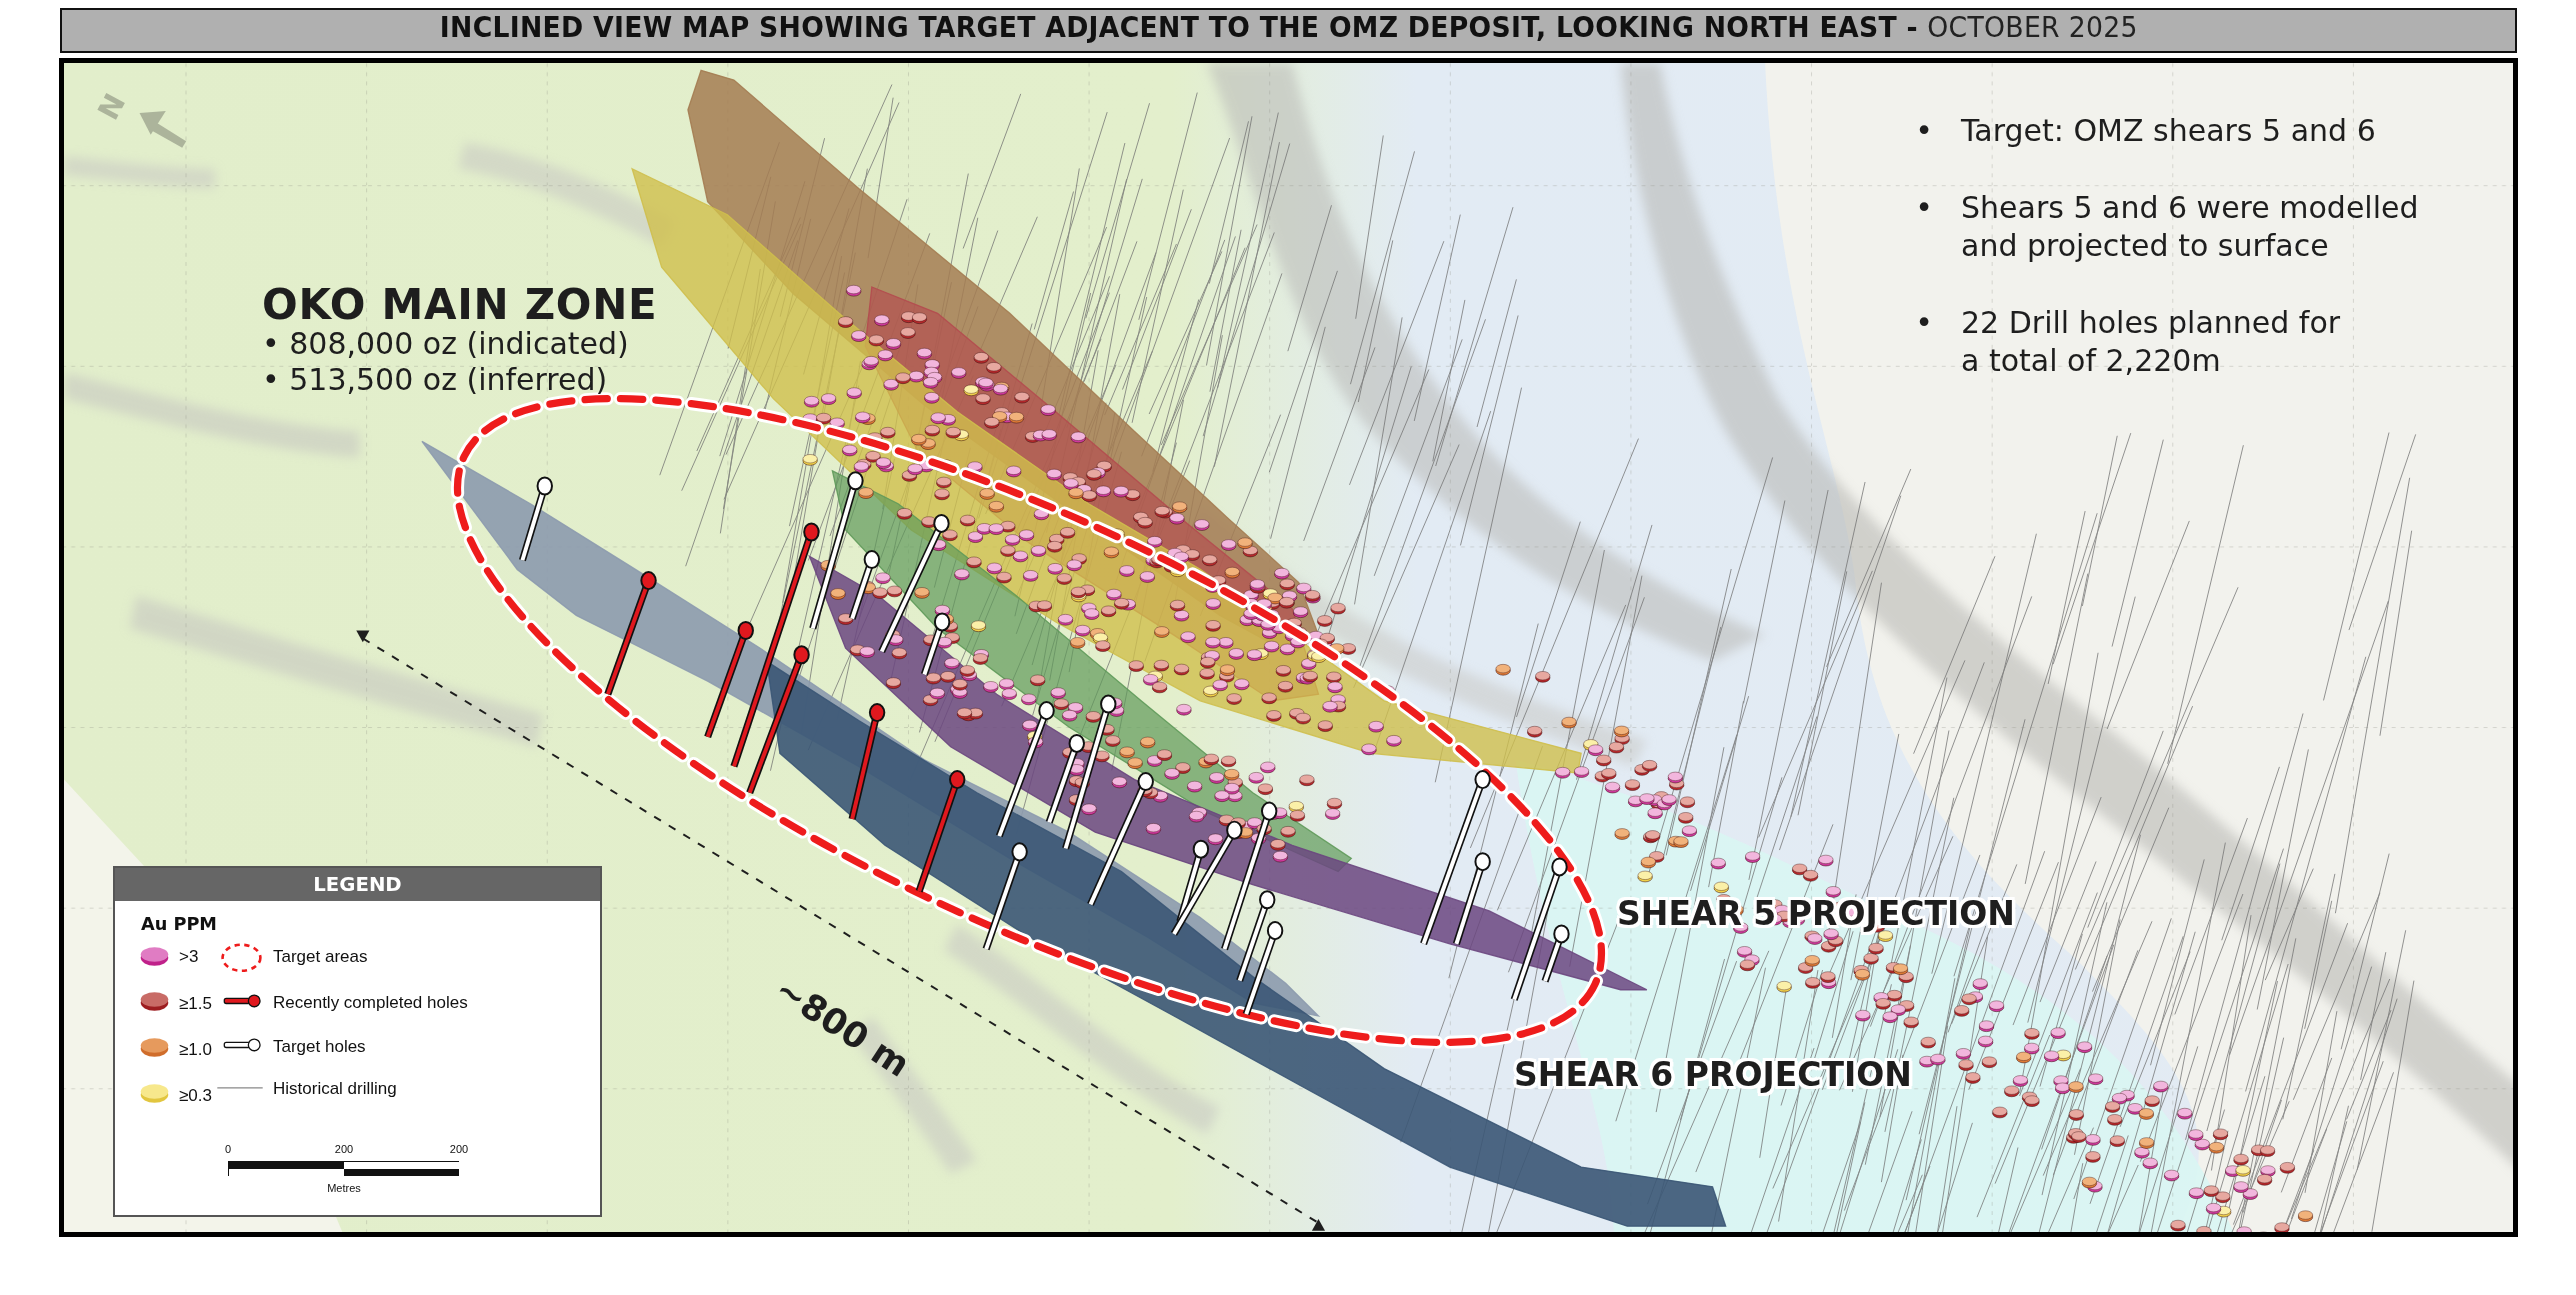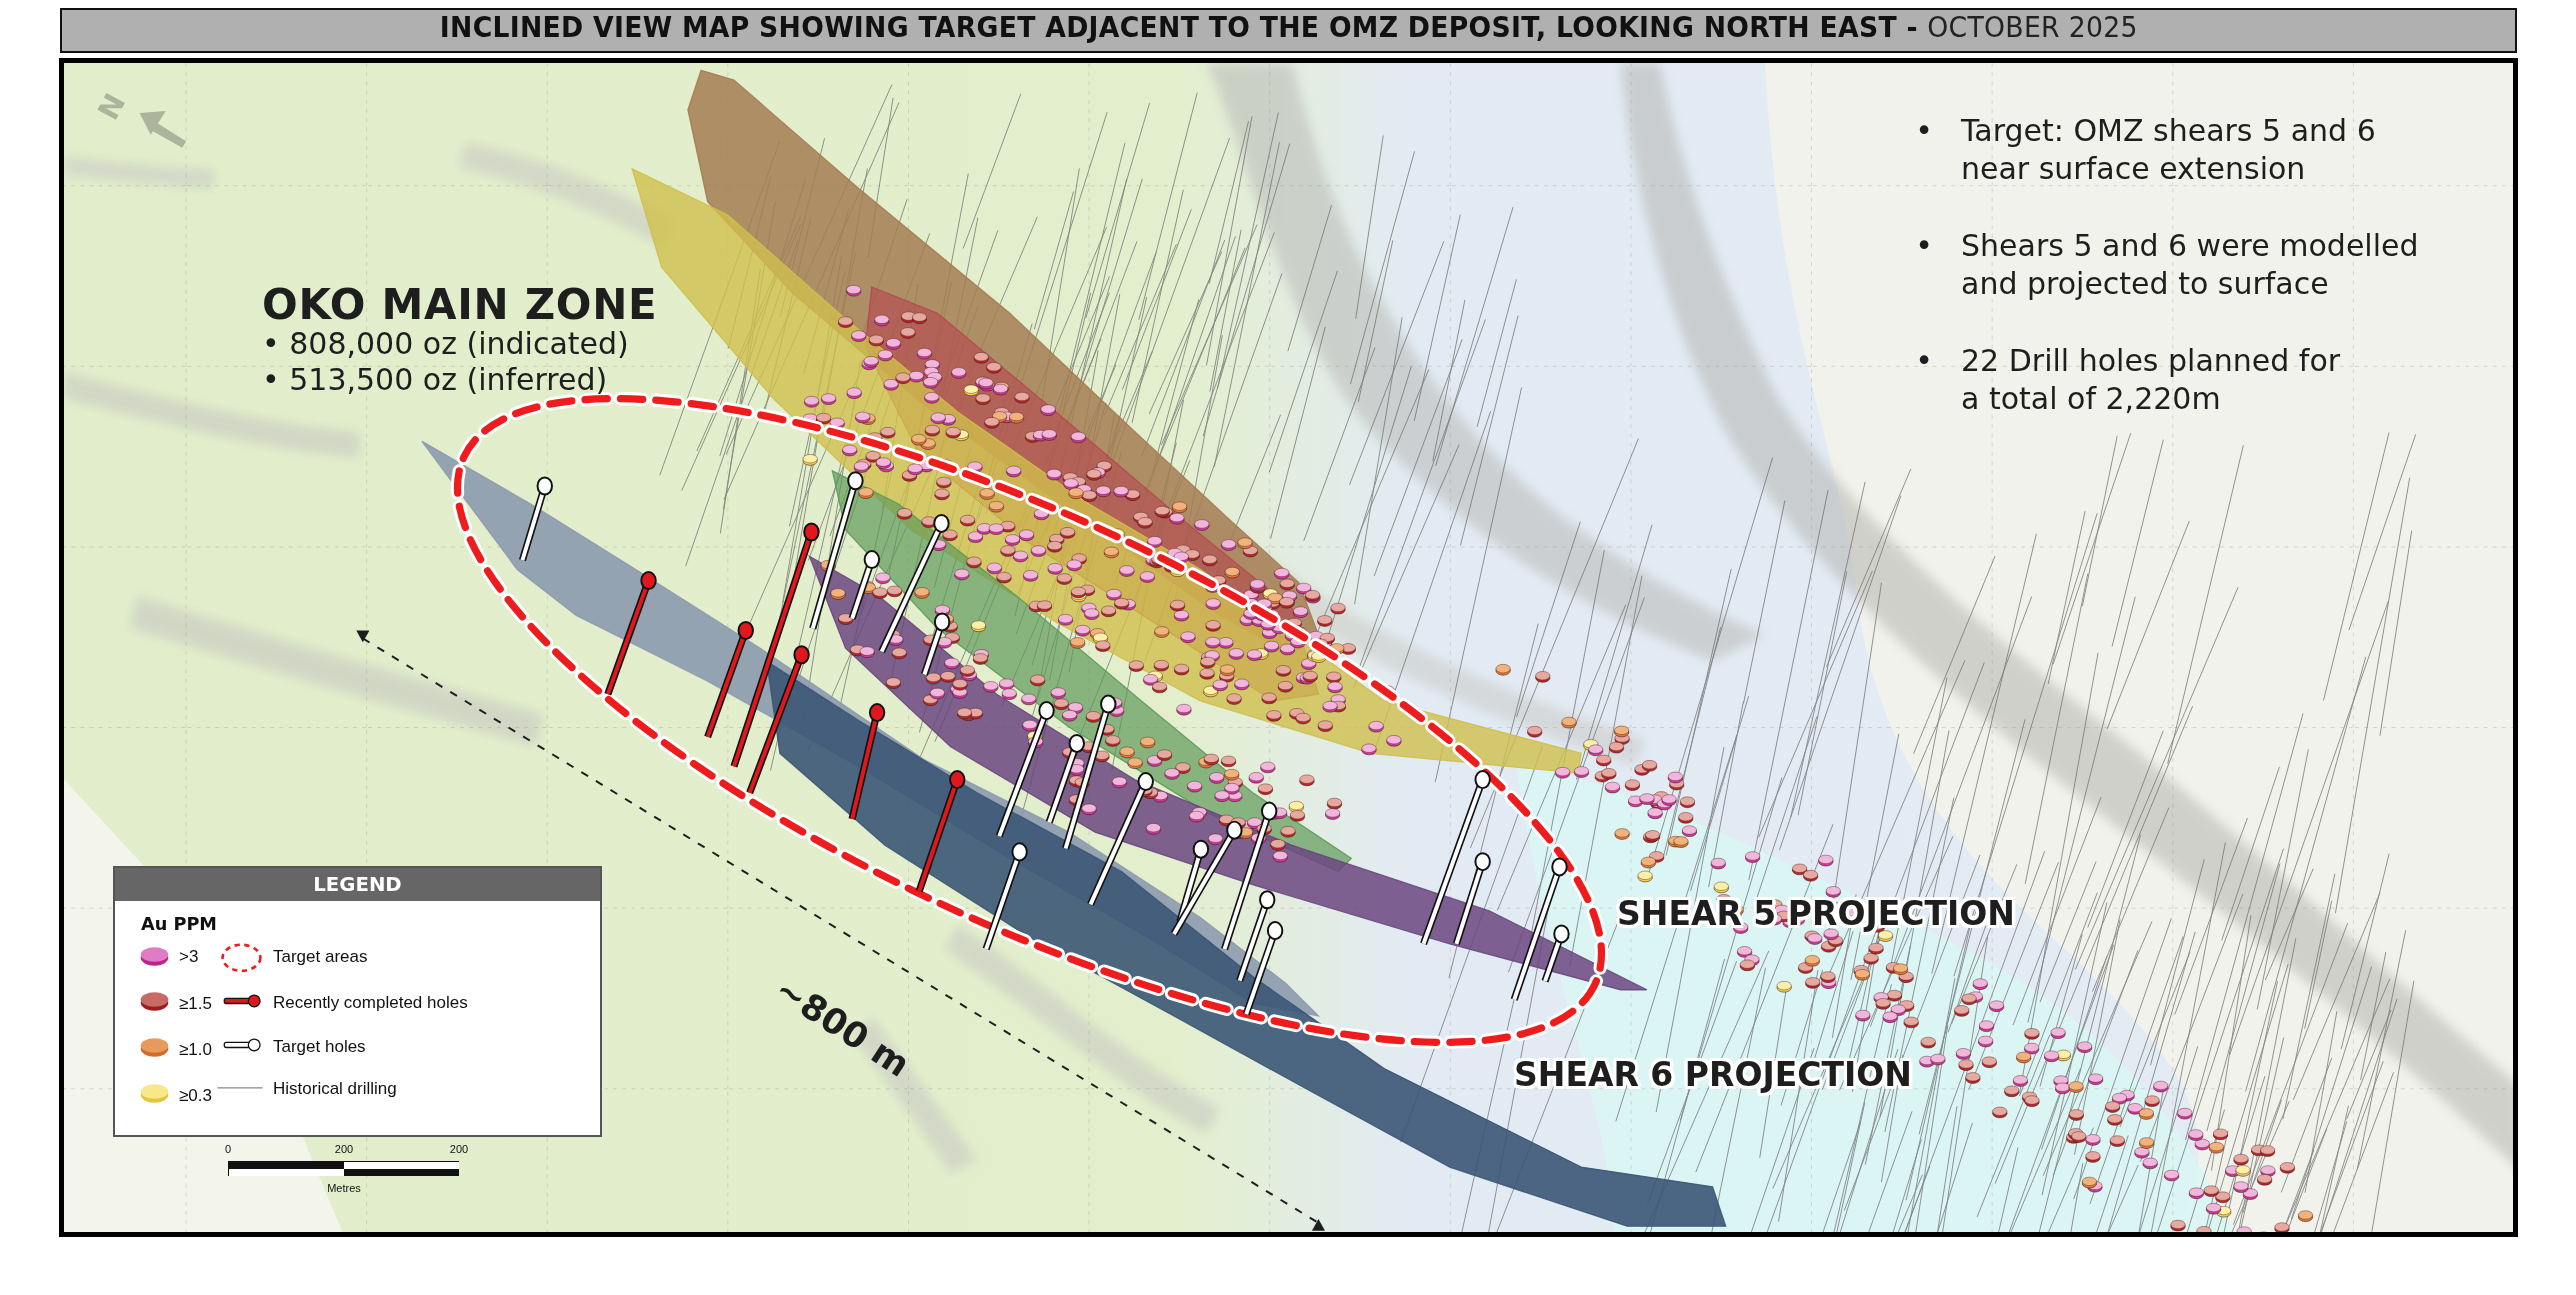--- a/index.html
+++ b/index.html
@@ -22,21 +22,21 @@
   .note { position: relative; padding-left: 51px; font-family: "DejaVu Sans", sans-serif; font-size: 30px;
           line-height: 38px; color: #1e1e1e; margin-bottom: 39px; }
   .note::before { content: "•"; position: absolute; left: 5.3px; top: 0; }
   .note span { display: block; }
   .proj-label { position: absolute; font-family: "DejaVu Sans", sans-serif; font-weight: bold; font-size: 33px; color: #1e1e1e;
                 text-shadow: -2.6px -2.6px 0 #fff, 2.6px -2.6px 0 #fff, -2.6px 2.6px 0 #fff, 2.6px 2.6px 0 #fff, 0 3.3px 0 #fff, 0 -3.3px 0 #fff, 3.3px 0 0 #fff, -3.3px 0 0 #fff; }
   .shear5 { left: 1553px; top: 831px; }
   .shear6 { left: 1450px; top: 992px; }
   .dist-label { position: absolute; left: 726px; top: 906px; font-family: "DejaVu Sans", sans-serif; font-weight: bold;
                 font-size: 35px; color: #1e1e1e; transform: rotate(33deg); transform-origin: left top; }
-  .legend { position: absolute; left: 49px; top: 803px; width: 489px; height: 271px; background: #fff;
+  .legend { position: absolute; left: 49px; top: 803px; width: 489px; height: 351px; background: #fff;
             border: 2px solid #555; box-sizing: border-box; text-align: center; }
   .legend-head { height: 33px; background: #666; color: #fff; font-family: "DejaVu Sans", sans-serif; font-weight: bold;
                  font-size: 19.7px; display: flex; align-items: center; justify-content: center; transform: none; }
   .legend-au { position: absolute; left: 26px; top: 46px; font-family: "DejaVu Sans", sans-serif; font-weight: bold; font-size: 17.7px; color: #111; }
   .lg-disc { position: absolute; width: 29px; height: 21px; }
   .lg-val { position: absolute; font-size: 17px; color: #111; }
   .lg-sym { position: absolute; }
   .lg-text { position: absolute; font-size: 17px; color: #111; }
   .scalebar { position: absolute; left: 164px; top: 1080px; width: 276px; height: 79px; }
   .scalebar .tick { position: absolute; top: 0; font-size: 11px; color: #111; transform: translateX(-50%); }
@@ -2684,21 +2684,20 @@
     </g>
   </svg>
 
   <div class="label oko-title" style="left:198px;top:217px;">OKO MAIN ZONE</div>
   <div class="label oko-line oko-l1">• 808,000 oz (indicated)</div>
   <div class="label oko-line oko-l2">• 513,500 oz (inferred)</div>
 
   <div class="notes">
     <div class="note">
         <span>Target: OMZ shears 5 and 6</span>
-        <span>near surface extension</span>
       </div>
     <div class="note">
         <span>Shears 5 and 6 were modelled</span>
         <span>and projected to surface</span>
       </div>
     <div class="note">
         <span>22 Drill holes planned for</span>
         <span>a total of 2,220m</span>
       </div>
   </div>

